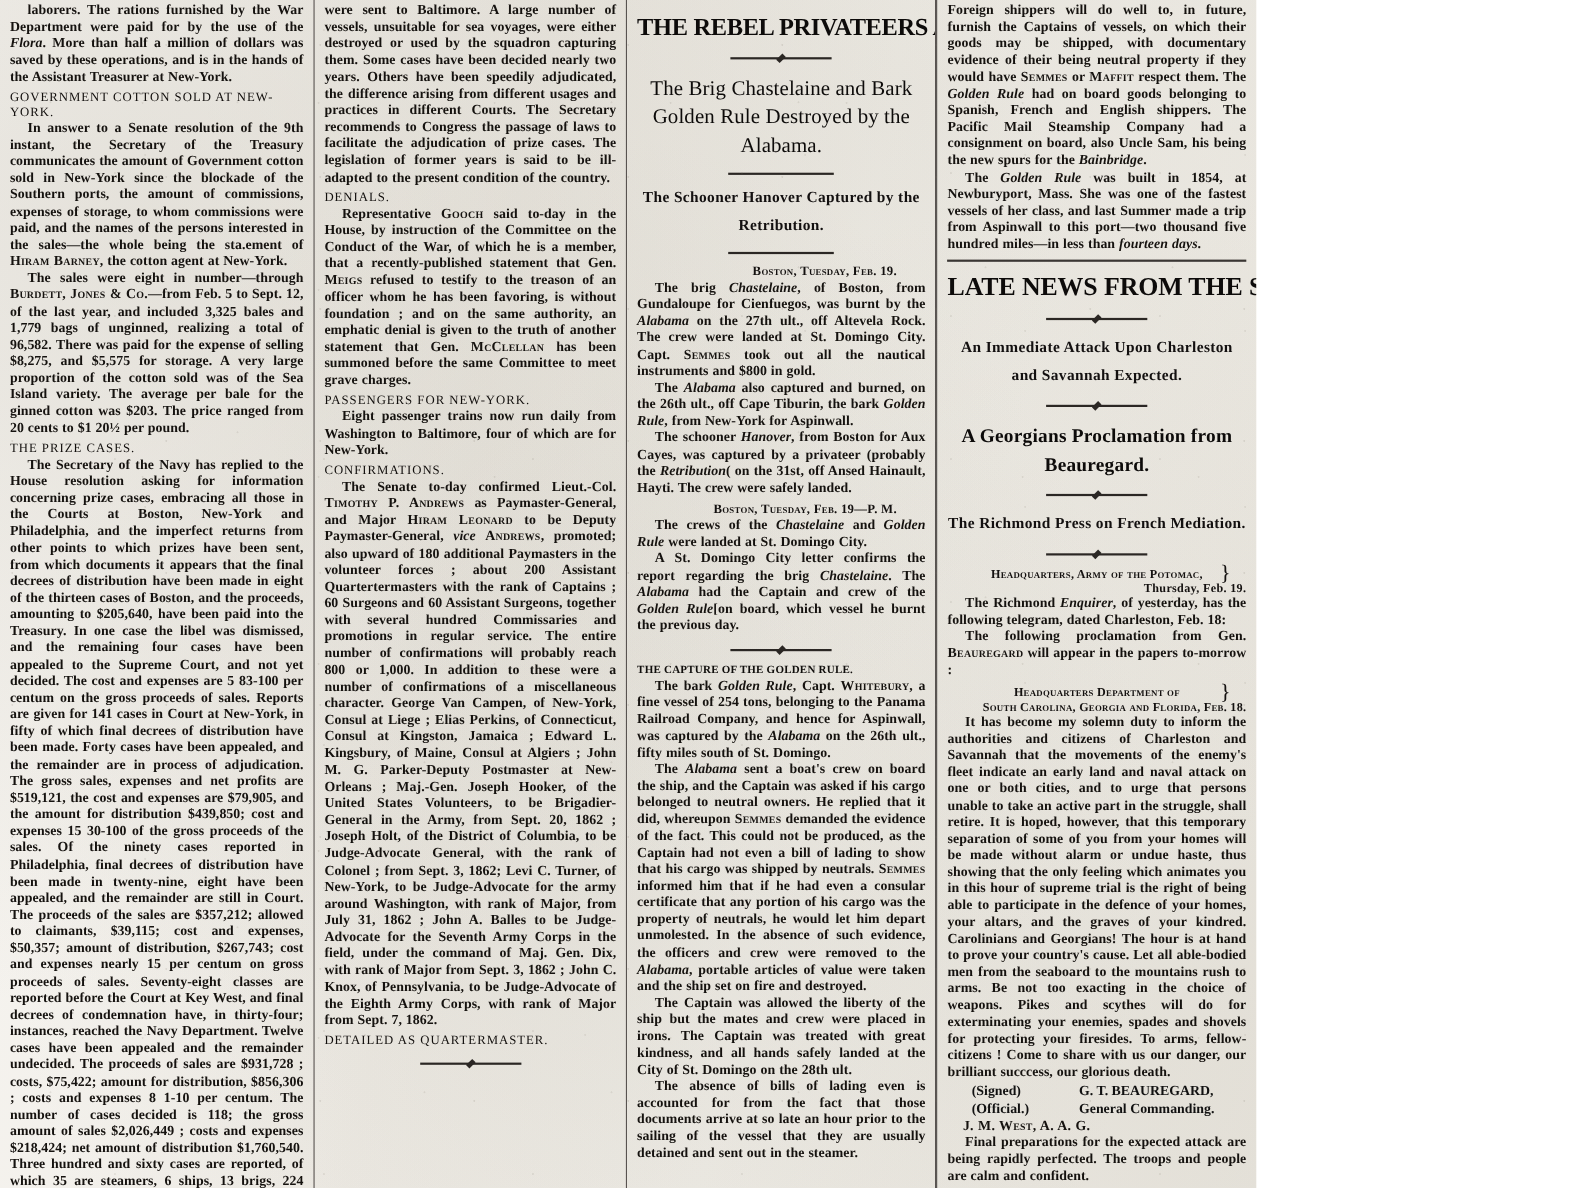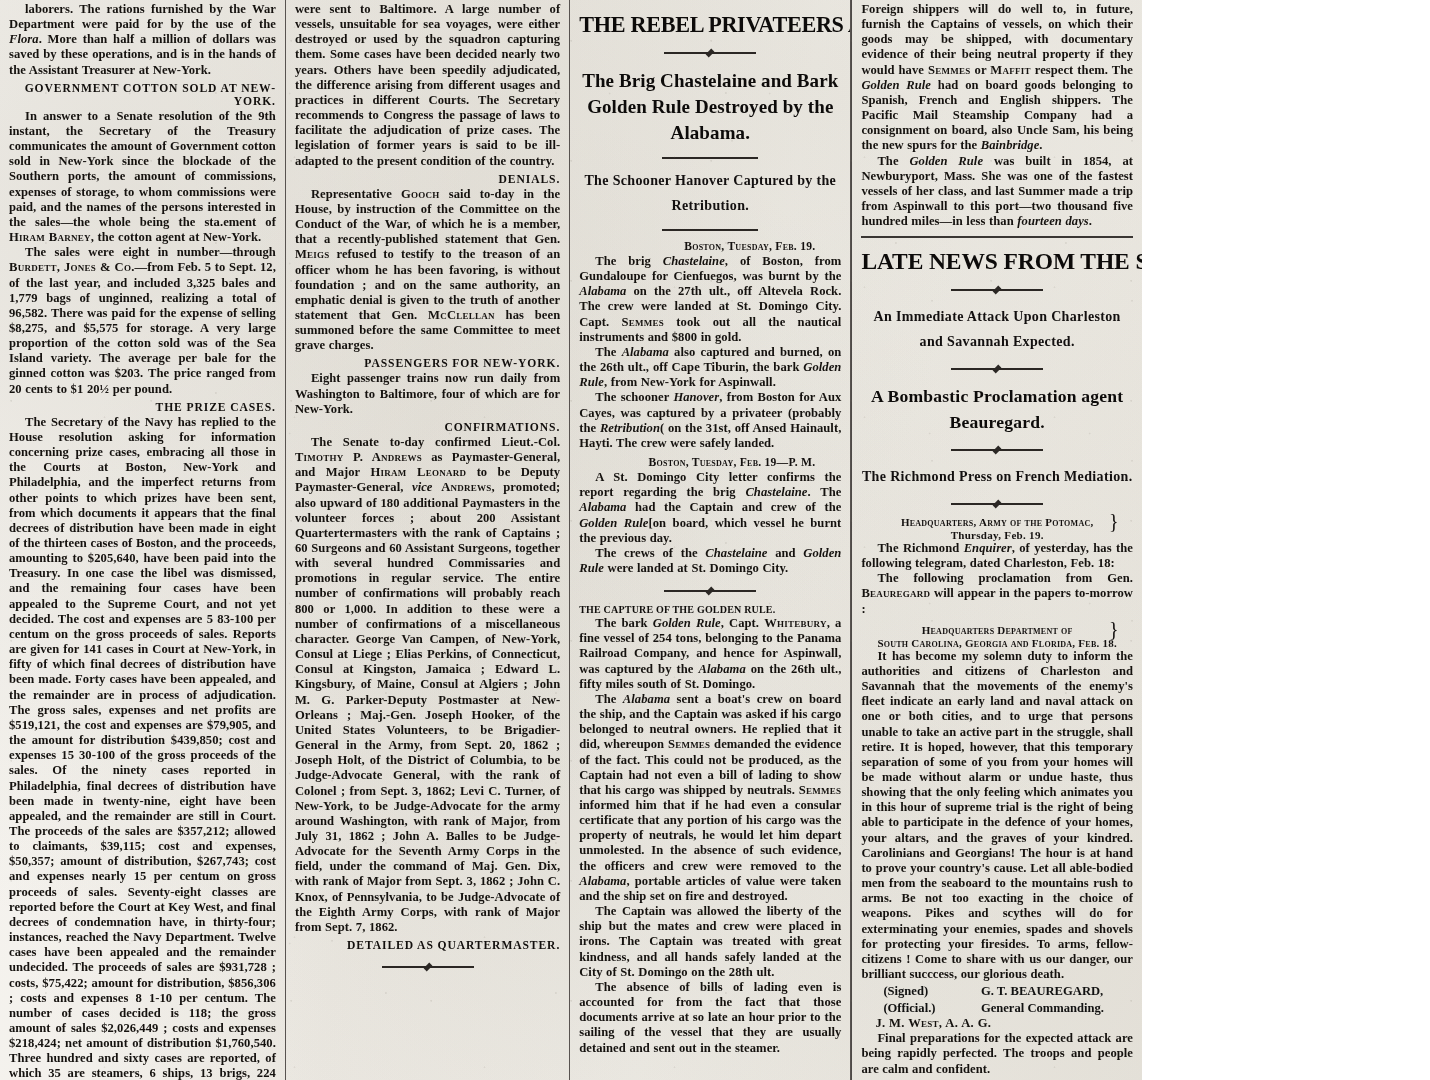--- a/index.html
+++ b/index.html
@@ -52,24 +52,24 @@
     line-height: 15.15px;
     text-indent: 16px;
     letter-spacing: 0.05px;
     word-spacing: 0.4px;
     font-weight: 600;
     color: #15120f;
   }
   p.noind { text-indent: 0; }
 
   .sub-head {
-    text-align: right;
+    text-align: left;
     font-size: 11.6px;
     letter-spacing: 0.9px;
-    font-weight: 700;
+    font-weight: 400;
     margin: 4px 0 1px 0;
     color: #120f0d;
   }
   .dateline {
     text-align: right;
     font-size: 11.6px;
     font-weight: 700;
     letter-spacing: 0.35px;
     margin: 5px 26px 1px 0;
     color: #141110;
@@ -83,21 +83,21 @@
     font-weight: 700;
     font-size: 23.5px;
     letter-spacing: -0.1px;
     margin: 10px 0 0 0;
     white-space: nowrap;
     color: #0d0b0a;
   }
   .deck-main.tight { font-size: 22.2px; letter-spacing: -0.3px; }
   .deck-2 {
     text-align: center;
-    font-weight: 700;
+    font-weight: 400;
     font-size: 19px;
     line-height: 26px;
     letter-spacing: 0.1px;
     margin: 10px 0 0 0;
     color: #0d0b0a;
   }
   .deck-3 {
     text-align: center;
     font-weight: 600;
     font-size: 14px;
@@ -166,21 +166,21 @@
     position: relative;
     color: #141110;
   }
   .brace-line .b {
     position: absolute;
     right: 14px;
     font-size: 20px;
     font-weight: 400;
     line-height: 11px;
   }
-  .brace-line .l2 { display: block; margin-top: 1px; }
+  .brace-line .l2 { display: block; margin-top: 1px; text-align: right; }
   .sign-row {
     display: flex;
     font-size: 12.6px;
     font-weight: 600;
     margin-top: 2px;
     justify-content: flex-end;
   }
   .sign-row .a { width: 44%; text-indent: 22px; }
   .sign-row .b { flex: 1; }
   
@@ -237,41 +237,41 @@
     <div class="rule-plain"></div>
     <div class="deck-3">The Schooner Hanover Captured by the Retribution.</div>
     <div class="rule-plain"></div>
 
     <div class="dateline sc">Boston, Tuesday, Feb. 19.</div>
     <p>The brig <i>Chastelaine</i>, of Boston, from Gundaloupe for Cienfuegos, was burnt by the <i>Alabama</i> on the 27th ult., off Altevela Rock. The crew were landed at St. Domingo City. Capt. <span class="sc">Semmes</span> took out all the nautical instruments and $800 in gold.</p>
     <p>The <i>Alabama</i> also captured and burned, on the 26th ult., off Cape Tiburin, the bark <i>Golden Rule</i>, from New-York for Aspinwall.</p>
     <p>The schooner <i>Hanover</i>, from Boston for Aux Cayes, was captured by a privateer (probably the <i>Retribution</i>( on the 31st, off Ansed Hainault, Hayti. The crew were safely landed.</p>
 
     <div class="dateline sc">Boston, Tuesday, Feb. 19—P. M.</div>
+    <p>The crews of the <i>Chastelaine</i> and <i>Golden Rule</i> were landed at St. Domingo City.</p>
     <p>A St. Domingo City letter confirms the report regarding the brig <i>Chastelaine</i>. The <i>Alabama</i> had the Captain and crew of the <i>Golden Rule</i>[on board, which vessel he burnt the previous day.</p>
-    <p>The crews of the <i>Chastelaine</i> and <i>Golden Rule</i> were landed at St. Domingo City.</p>
 
     <div class="rule-orn"></div>
     <div class="sec-head">THE CAPTURE OF THE GOLDEN RULE.</div>
     <p>The bark <i>Golden Rule</i>, Capt. <span class="sc">Whitebury</span>, a fine vessel of 254 tons, belonging to the Panama Railroad Company, and hence for Aspinwall, was captured by the <i>Alabama</i> on the 26th ult., fifty miles south of St. Domingo.</p>
     <p>The <i>Alabama</i> sent a boat's crew on board the ship, and the Captain was asked if his cargo belonged to neutral owners. He replied that it did, whereupon <span class="sc">Semmes</span> demanded the evidence of the fact. This could not be produced, as the Captain had not even a bill of lading to show that his cargo was shipped by neutrals. <span class="sc">Semmes</span> informed him that if he had even a consular certificate that any portion of his cargo was the property of neutrals, he would let him depart unmolested. In the absence of such evidence, the officers and crew were removed to the <i>Alabama</i>, portable articles of value were taken and the ship set on fire and destroyed.</p>
     <p>The Captain was allowed the liberty of the ship but the mates and crew were placed in irons. The Captain was treated with great kindness, and all hands safely landed at the City of St. Domingo on the 28th ult.</p>
     <p>The absence of bills of lading even is accounted for from the fact that those documents arrive at so late an hour prior to the sailing of the vessel that they are usually detained and sent out in the steamer.</p>
   </div>
 
   <div class="col col-4">
     <p class="noind">Foreign shippers will do well to, in future, furnish the Captains of vessels, on which their goods may be shipped, with documentary evidence of their being neutral property if they would have <span class="sc">Semmes</span> or <span class="sc">Maffit</span> respect them. The <i>Golden Rule</i> had on board goods belonging to Spanish, French and English shippers. The Pacific Mail Steamship Company had a consignment on board, also Uncle Sam, his being the new spurs for the <i>Bainbridge</i>.</p>
     <p>The <i>Golden Rule</i> was built in 1854, at Newburyport, Mass. She was one of the fastest vessels of her class, and last Summer made a trip from Aspinwall to this port—two thousand five hundred miles—in less than <i>fourteen days</i>.</p>
 
     <div class="rule-full"></div>
     <div class="deck-main">LATE NEWS FROM THE SOUTH.</div>
     <div class="rule-orn"></div>
     <div class="deck-3">An Immediate Attack Upon Charleston and Savannah Expected.</div>
     <div class="rule-orn"></div>
-    <div class="deck-4">A Bombastic Proclamation agent Beauregard.</div>
+    <div class="deck-4">A Georgians Proclamation from Beauregard.</div>
     <div class="rule-orn"></div>
     <div class="deck-3">The Richmond Press on French Mediation.</div>
     <div class="rule-orn"></div>
 
     <div class="brace-line">
       <span class="sc">Headquarters, Army of the Potomac,</span>
       <span class="b">}</span>
       <span class="l2">Thursday, Feb. 19.</span>
     </div>
 

